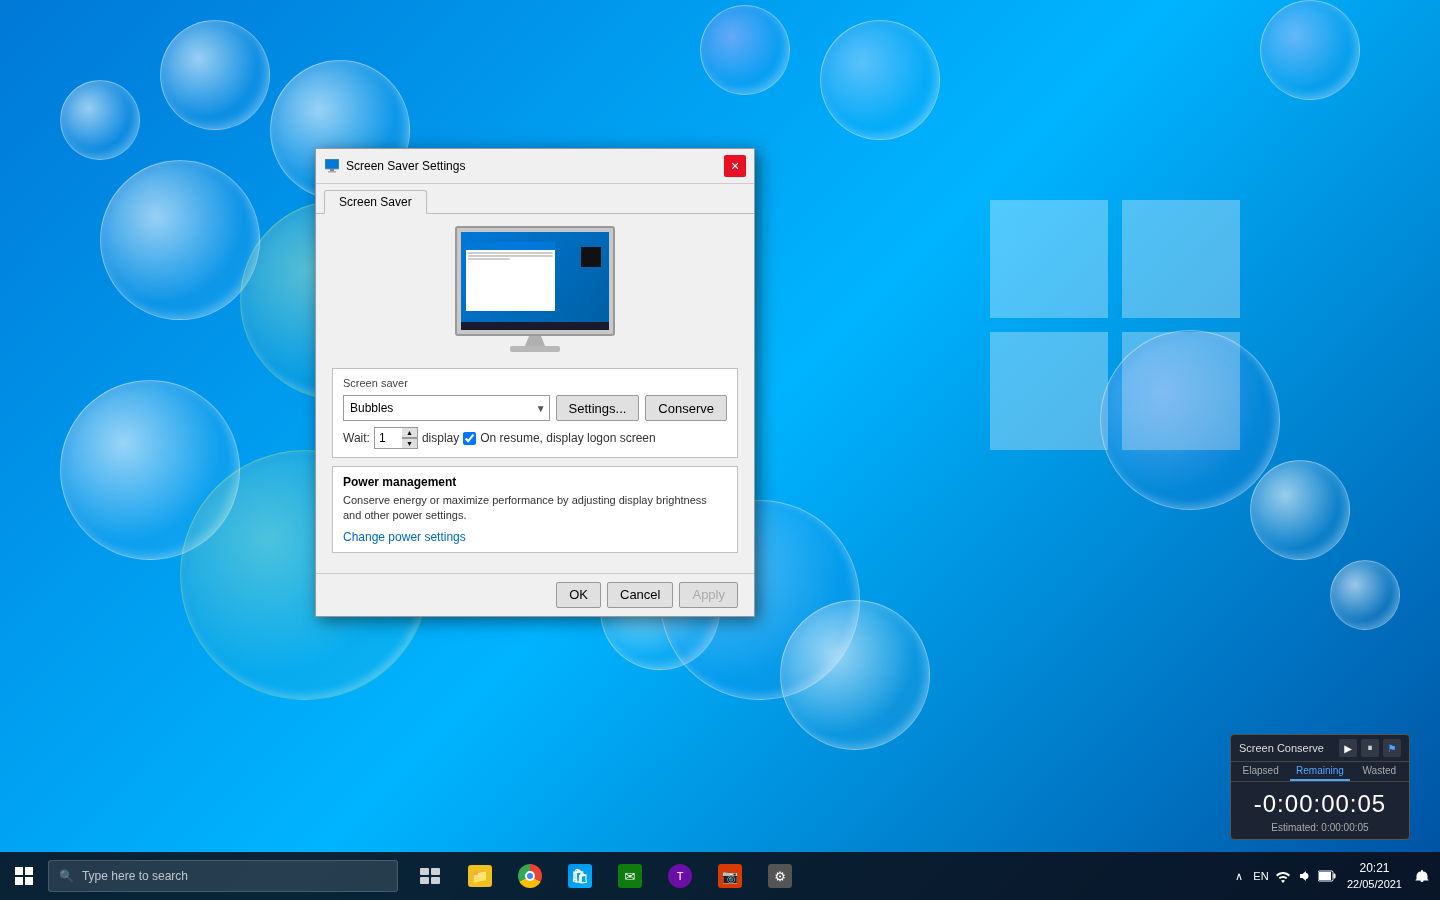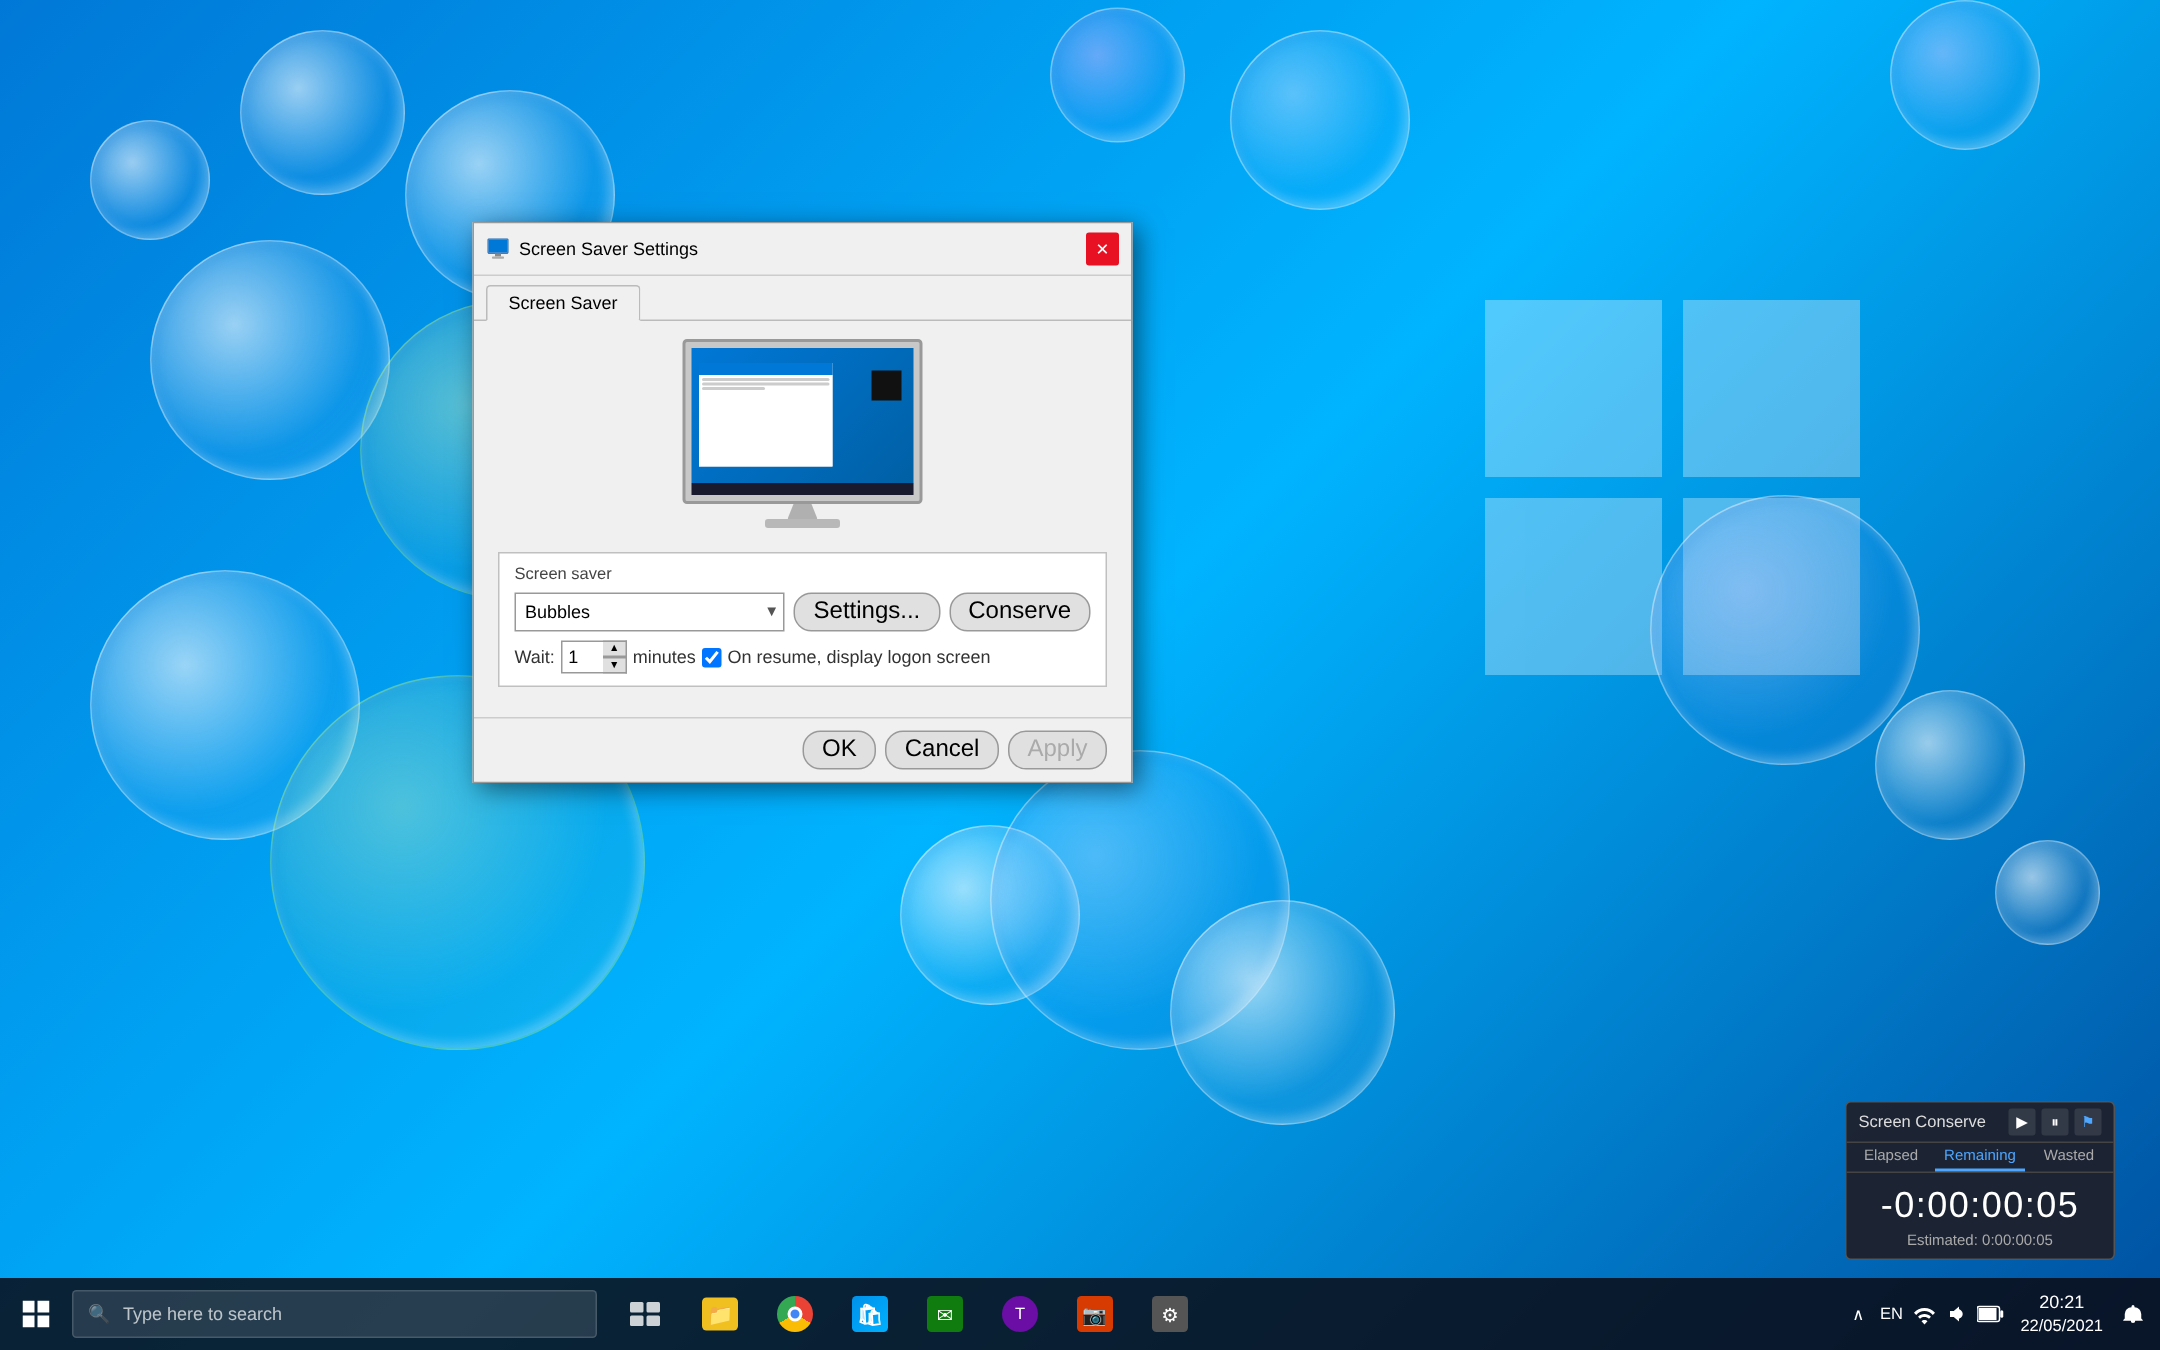--- a/index.html
+++ b/index.html
@@ -339,22 +339,22 @@
       font-size: 10px;
       color: #555;
     }
 
     
     .dialog-btn {
       height: 26px;
       padding: 0 12px;
       background: #e0e0e0;
       border: 1px solid #999;
-      border-radius: 12px;
-      font-size: 16px;
+      border-radius: 2px;
+      font-size: 13px;
       cursor: pointer;
       white-space: nowrap;
       color: #000;
     }
     .dialog-btn:disabled { color: #aaa; cursor: default; }
 
     
     .wait-row {
       display: flex;
       align-items: center;
@@ -600,28 +600,33 @@
         </div>
         <div class="wait-row">
           <span class="wait-label">Wait:</span>
           <div class="wait-input-wrap">
             <input type="text" class="wait-input" value="1" style="">
             <div class="spinner-btns">
               <div class="spinner-up">▲</div>
               <div class="spinner-down">▼</div>
             </div>
           </div>
-          <span class="wait-label">minutes</span>
+          <span class="wait-label">display</span>
           <label class="checkbox-label">
             <input type="checkbox" checked="" style="">
             <span>On resume, display logon screen</span>
           </label>
         </div>
       </div>
 
+      <div class="power-section">
+        <div class="power-title">Power management</div>
+        <div class="power-desc">Conserve energy or maximize performance by adjusting display brightness and other power settings.</div>
+        <a class="power-link">Change power settings</a>
+      </div>
 
     </div>
 
     <div class="dialog-footer">
       <button class="dialog-btn">OK</button>
       <button class="dialog-btn">Cancel</button>
       <button class="dialog-btn" disabled="">Apply</button>
     </div>
   </div>
 

